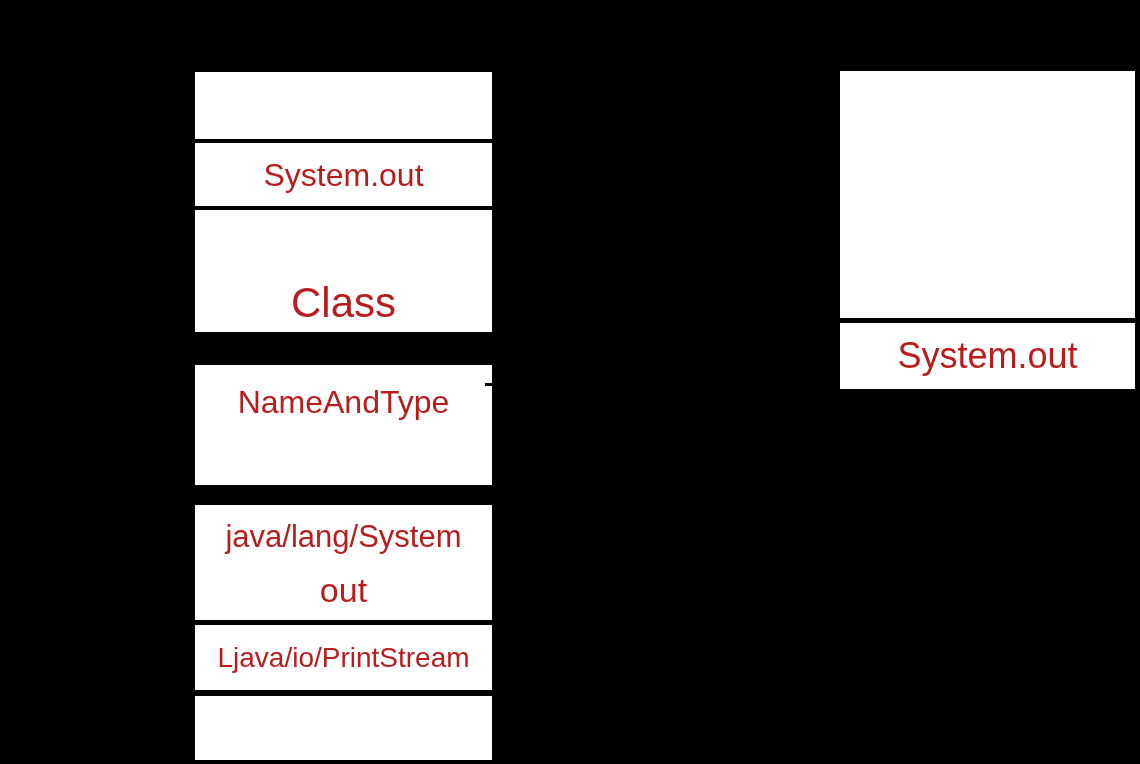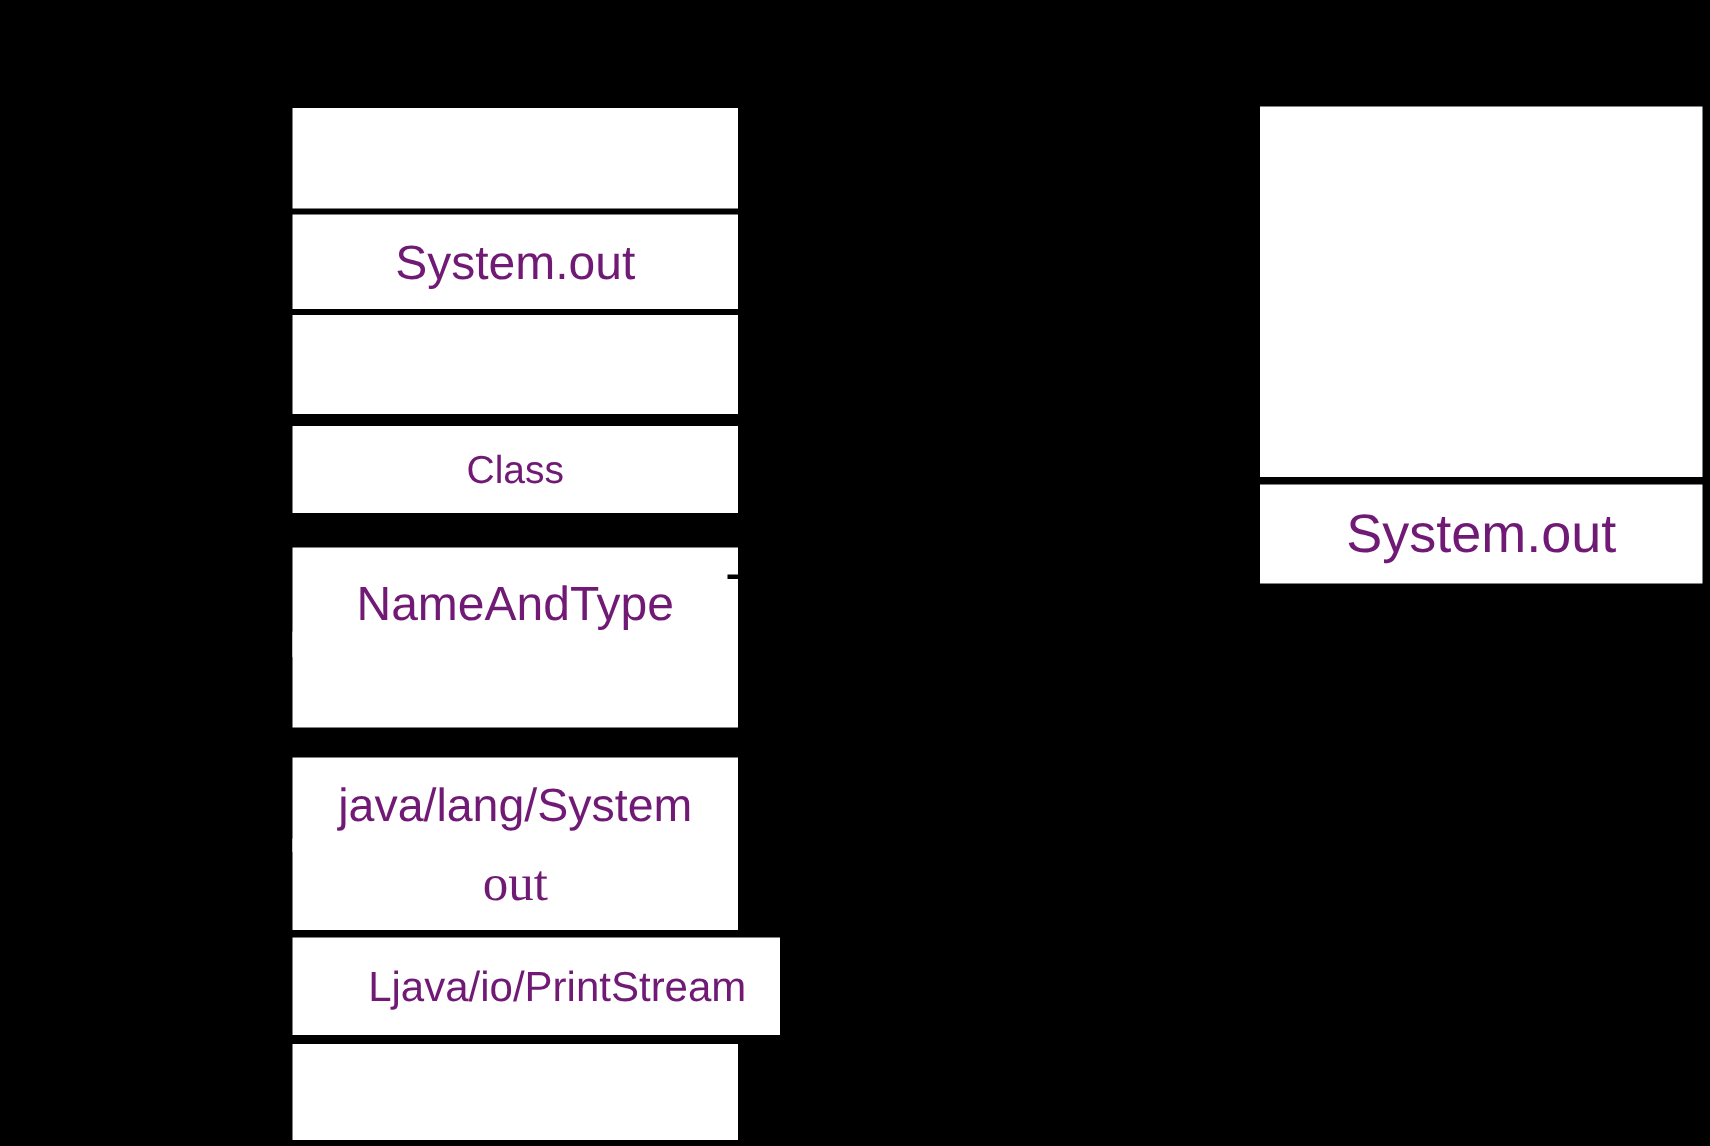--- a/index.html
+++ b/index.html
@@ -12,39 +12,39 @@
     width: 1140px;
     height: 764px;
     background: #000000;
     overflow: hidden;
     font-family: "Liberation Sans", sans-serif;
     color: #000000;
   }
   .box {
     position: absolute;
     background: #ffffff;
-    color: #701a75;
+    color: #b91c1c;
     display: flex;
     align-items: center;
     justify-content: center;
     text-align: center;
     line-height: 1;
     white-space: nowrap;
   }
   
   .pool-row { left: 195px; width: 297px; }
   .r0 { top: 72px;  height: 67px; }
   .r1 { top: 143px; height: 63px; font-size: 32px; }
   .r2 { top: 210px; height: 66px; }
-  .r3 { top: 284px; height: 58px; font-size: 26px; text-align: center; }
+  .r3 { top: 274px; height: 58px; font-size: 42px; text-align: center; }
   .r4 { top: 344px; height: 73px; font-size: 32px; margin-top: 21px; }
   .r5 { top: 421px; height: 64px; }
   .r6 { top: 505px; height: 63px; font-size: 31px; }
-  .r7 { top: 559px; height: 61px; font-size: 34px; font-family: Liberation Serif, serif; }
-  .r8 { top: 625px; height: 65px; font-size: 28px; padding-left: 28px; }
+  .r7 { top: 559px; height: 61px; font-size: 34px; }
+  .r8 { top: 625px; height: 65px; font-size: 28px; }
   .r9 { top: 696px; height: 64px; }
   
   .panel-body    { left: 840px; top: 71px;  width: 295px; height: 247px; }
   .panel-caption { left: 840px; top: 323px; width: 295px; height: 66px; font-size: 36px; }
   
   .arrow-stub {
     position: absolute;
     left: 485px;
     top: 383px;
     width: 7px;

